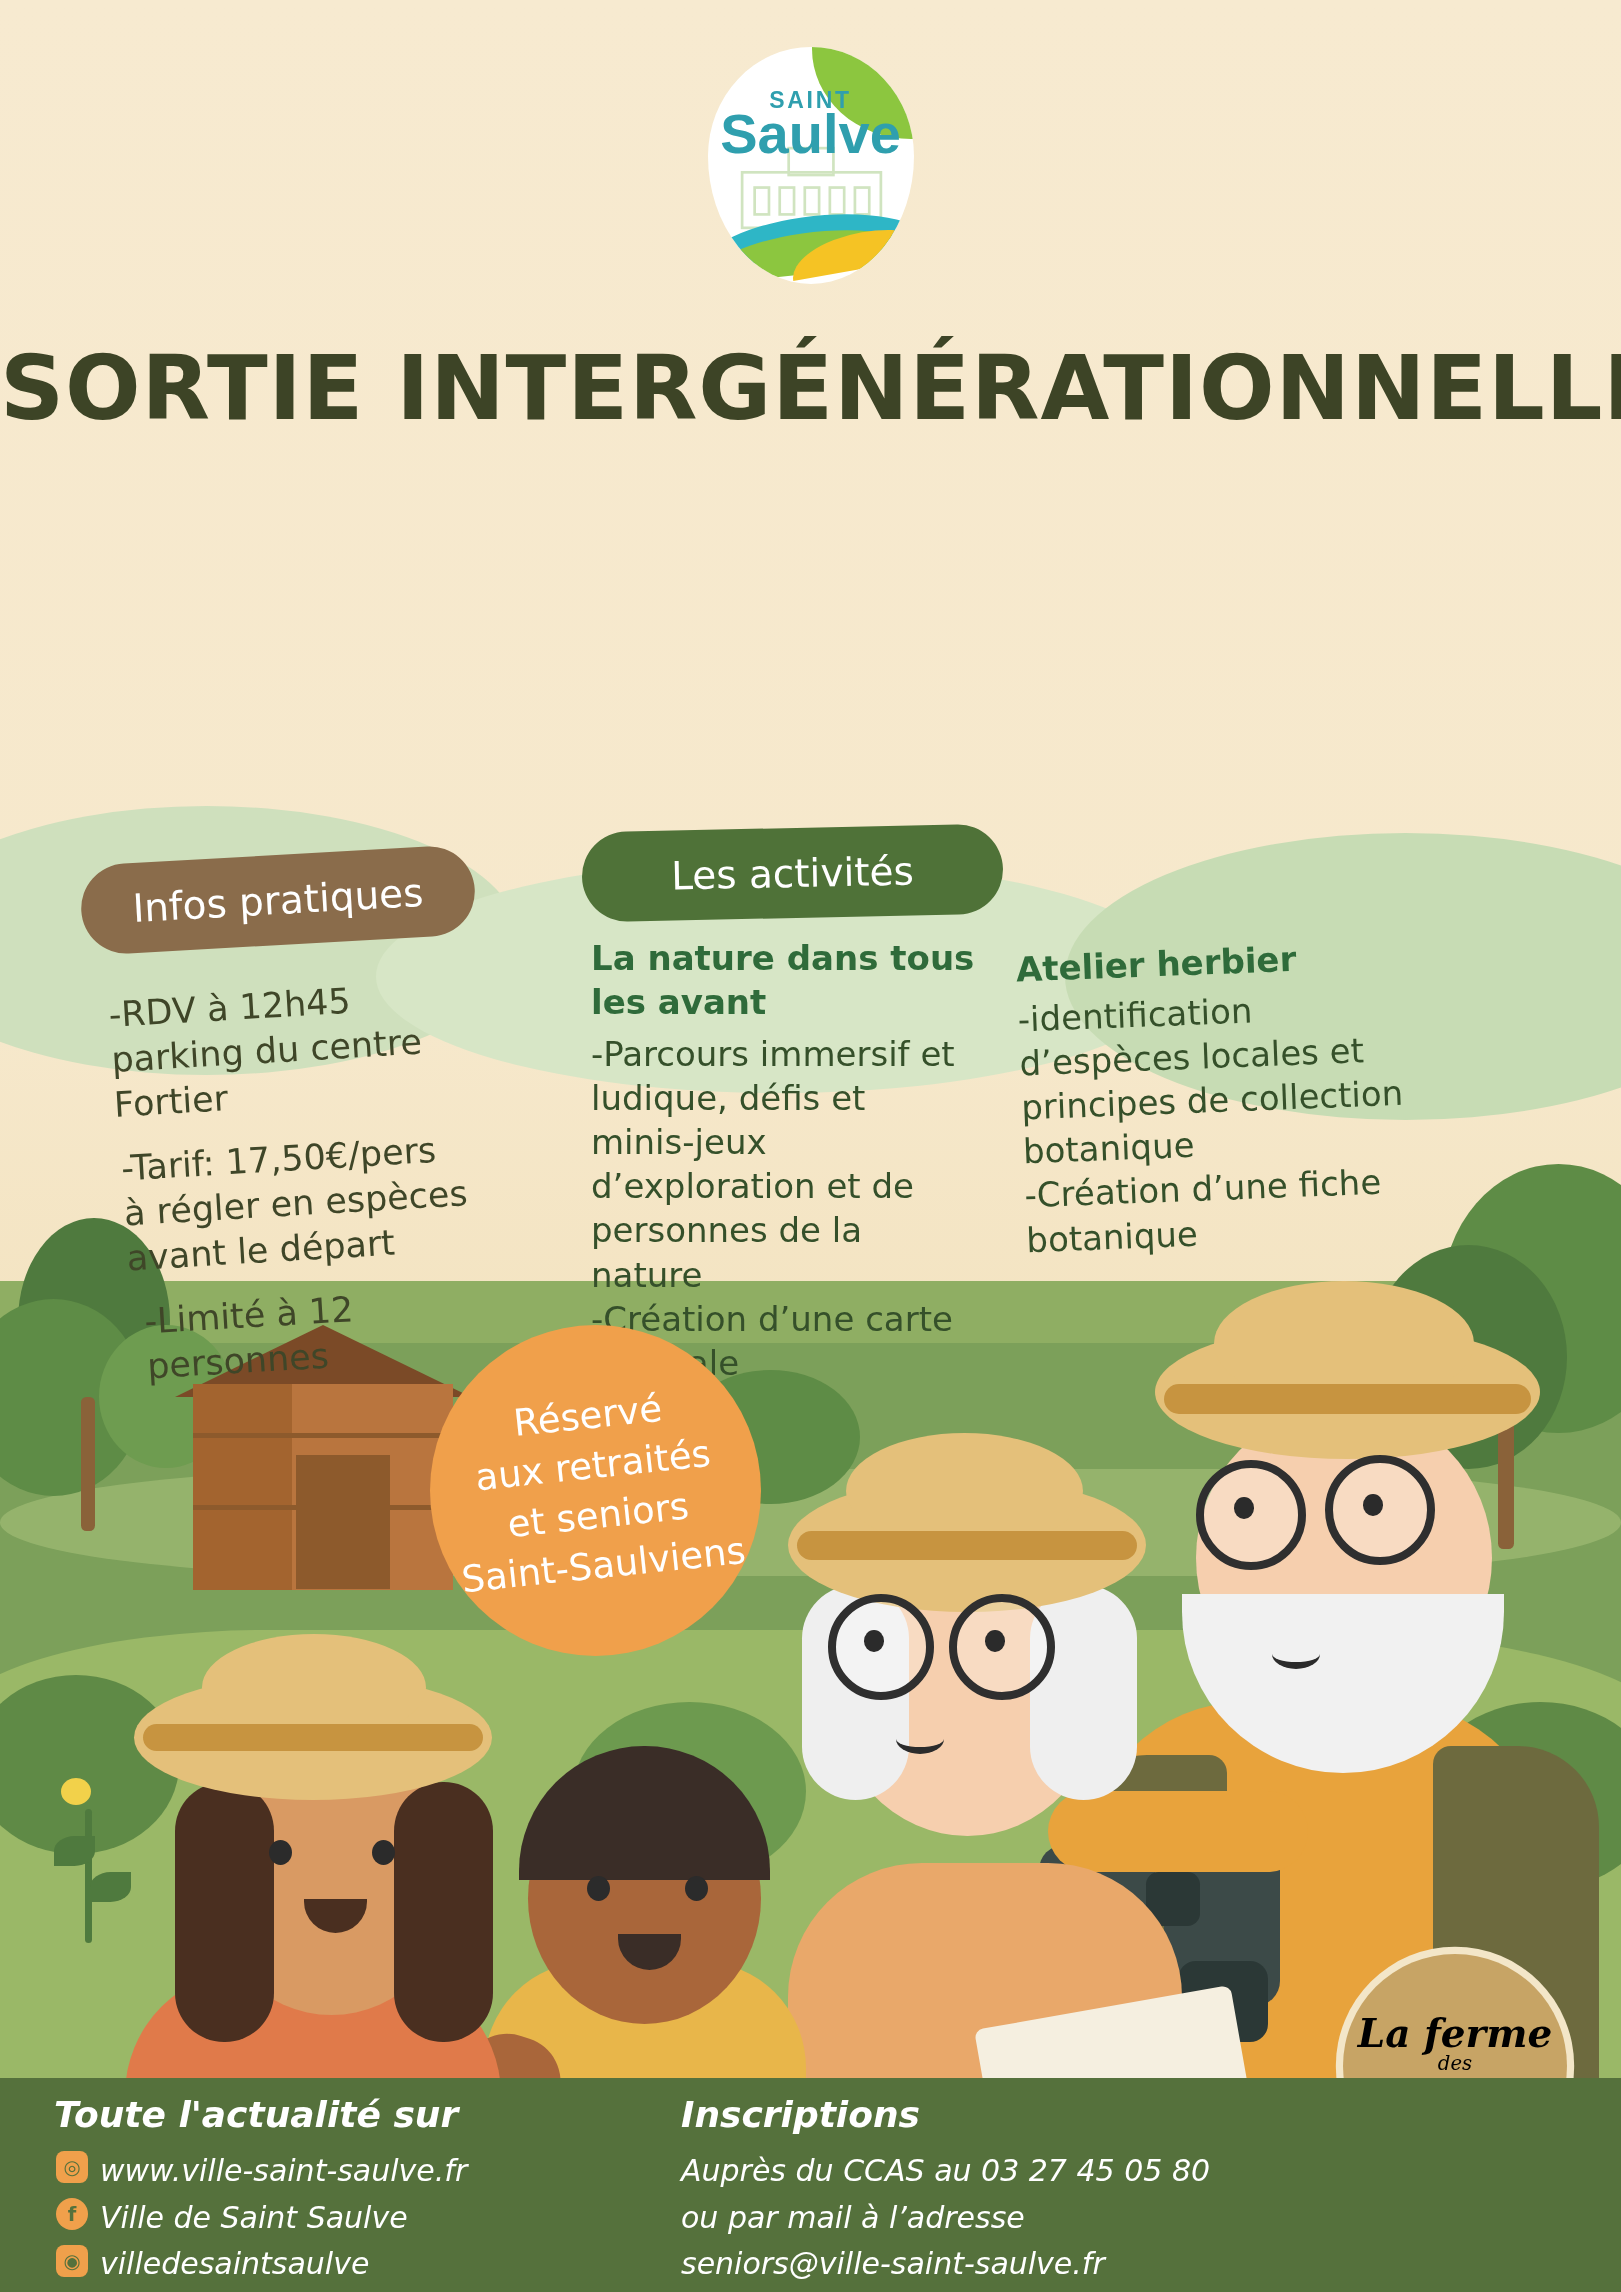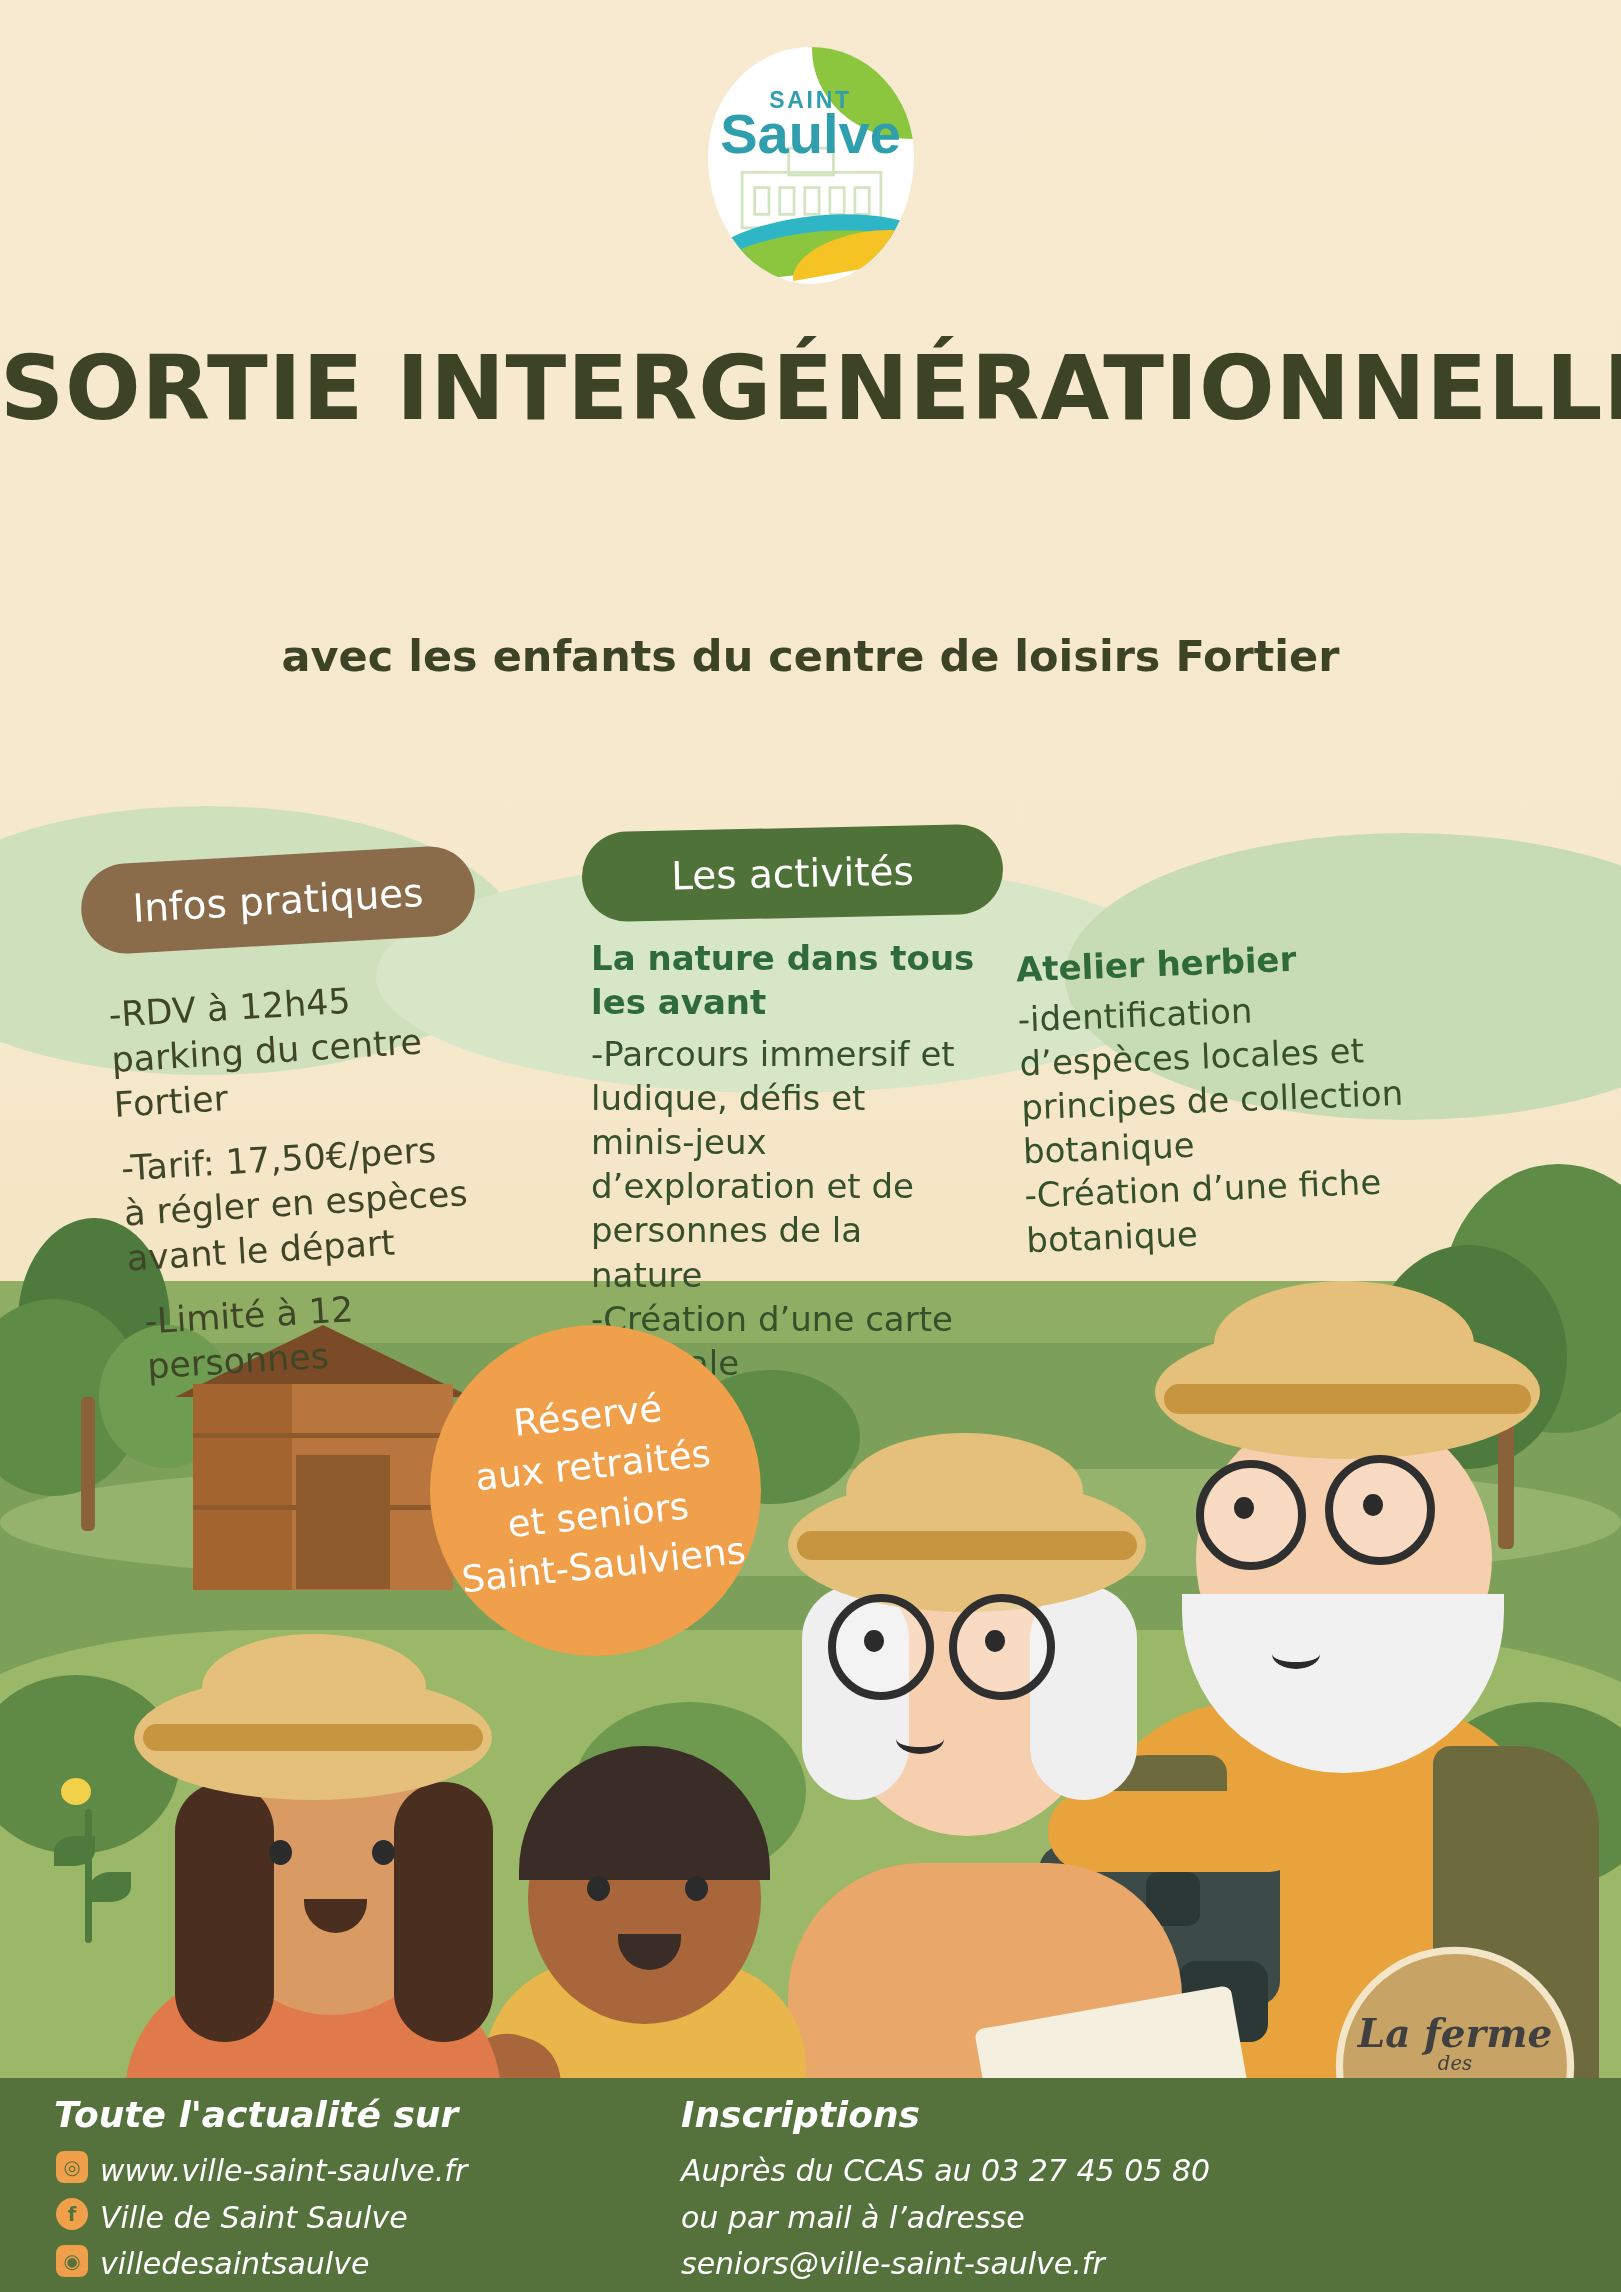--- a/index.html
+++ b/index.html
@@ -371,21 +371,21 @@
     border-radius: 50%;
     background: #c7a465;
     display: flex;
     align-items: center;
     justify-content: center;
     box-shadow: 0 0 0 7.2px #f3e6c8;
   }
   .stamp-inner {
     text-align: center;
     font-family: "DejaVu Serif", serif;
-    color: #404040;
+    color: #000000;
     line-height: 1.05;
   }
   .stamp-l1 { font-size: 39px; font-style: italic; font-weight: bold; }
   .stamp-l2 { font-size: 19.7px; font-style: italic; }
   .stamp-l3 { font-size: 43px; font-style: italic; font-weight: bold; }
 
   
   .plant-stem {
     position: absolute;
     background: #4f7a3e;
@@ -466,21 +466,20 @@
       </svg>
       <div class="logo-band-blue"></div>
       <div class="logo-band-green"></div>
       <div class="logo-band-yellow"></div>
     </div>
     <div class="logo-text-saint">SAINT</div>
     <div class="logo-text-saulve">Saulve</div>
   </div>
 
   <div class="title-1">SORTIE INTERGÉNÉRATIONNELLE</div>
-  <div class="subtitle">avec les enfants du centre de loisirs Fortier</div>
 
   <div class="pill pill-infos">
     <span>Infos pratiques</span>
   </div>
   <div class="infos-text">
     <p style="white-space:pre-line;">-RDV à 12h45
 parking du centre Fortier</p>
     <p style="white-space:pre-line;">-Tarif: 17,50€/pers
 à régler en espèces
 avant le départ</p>

